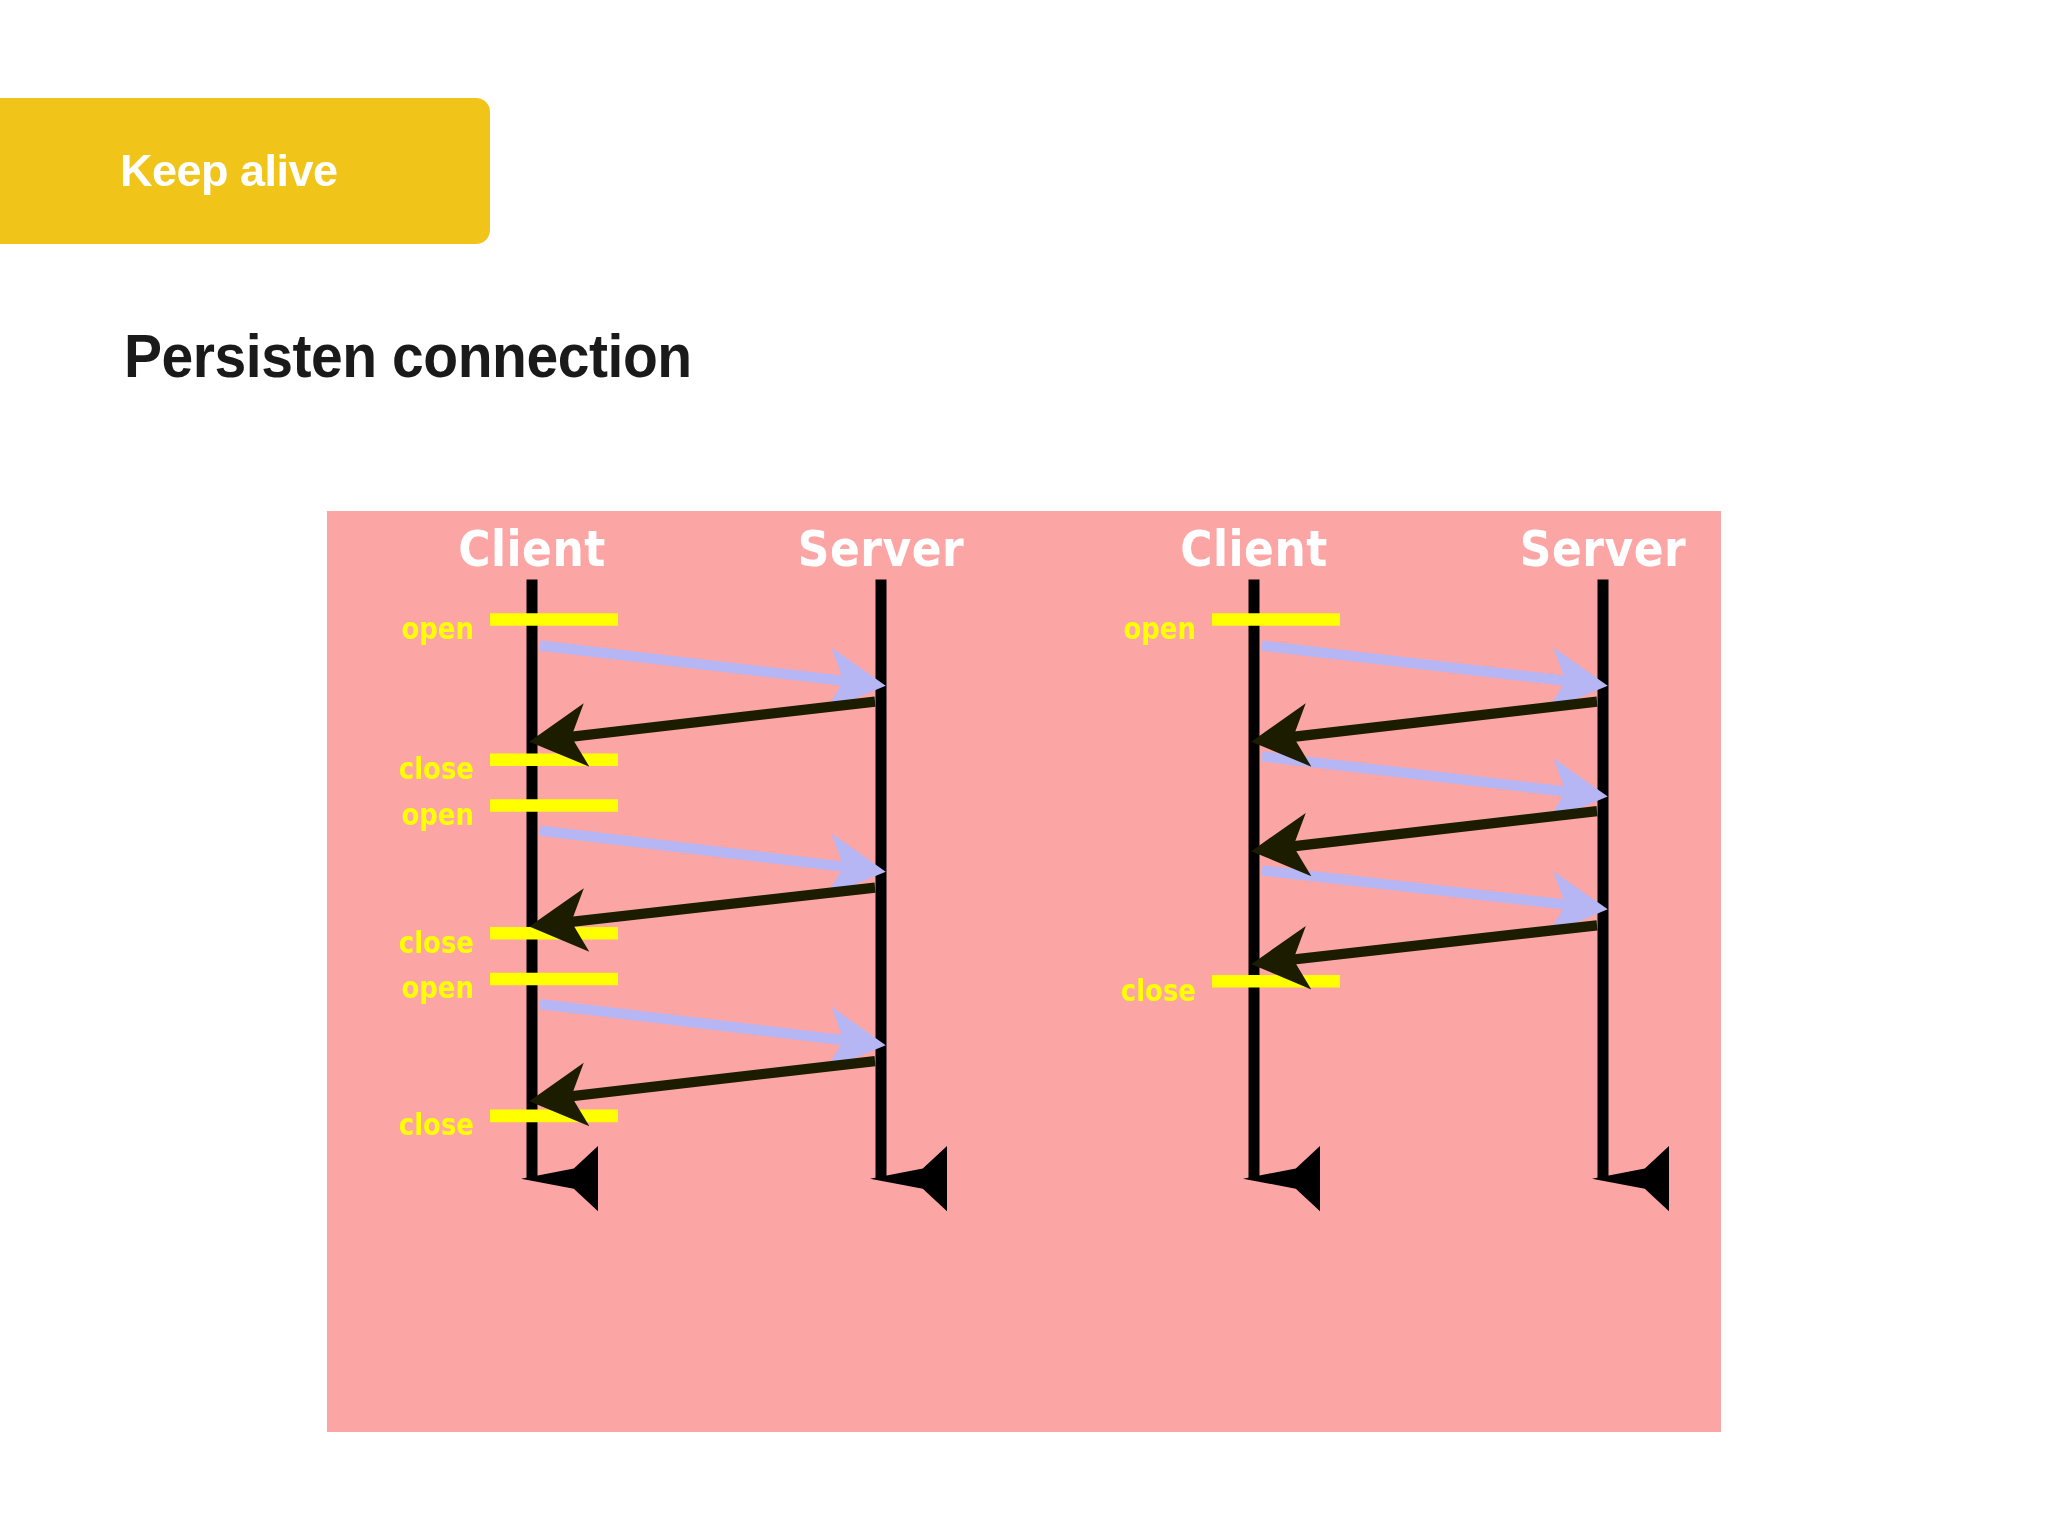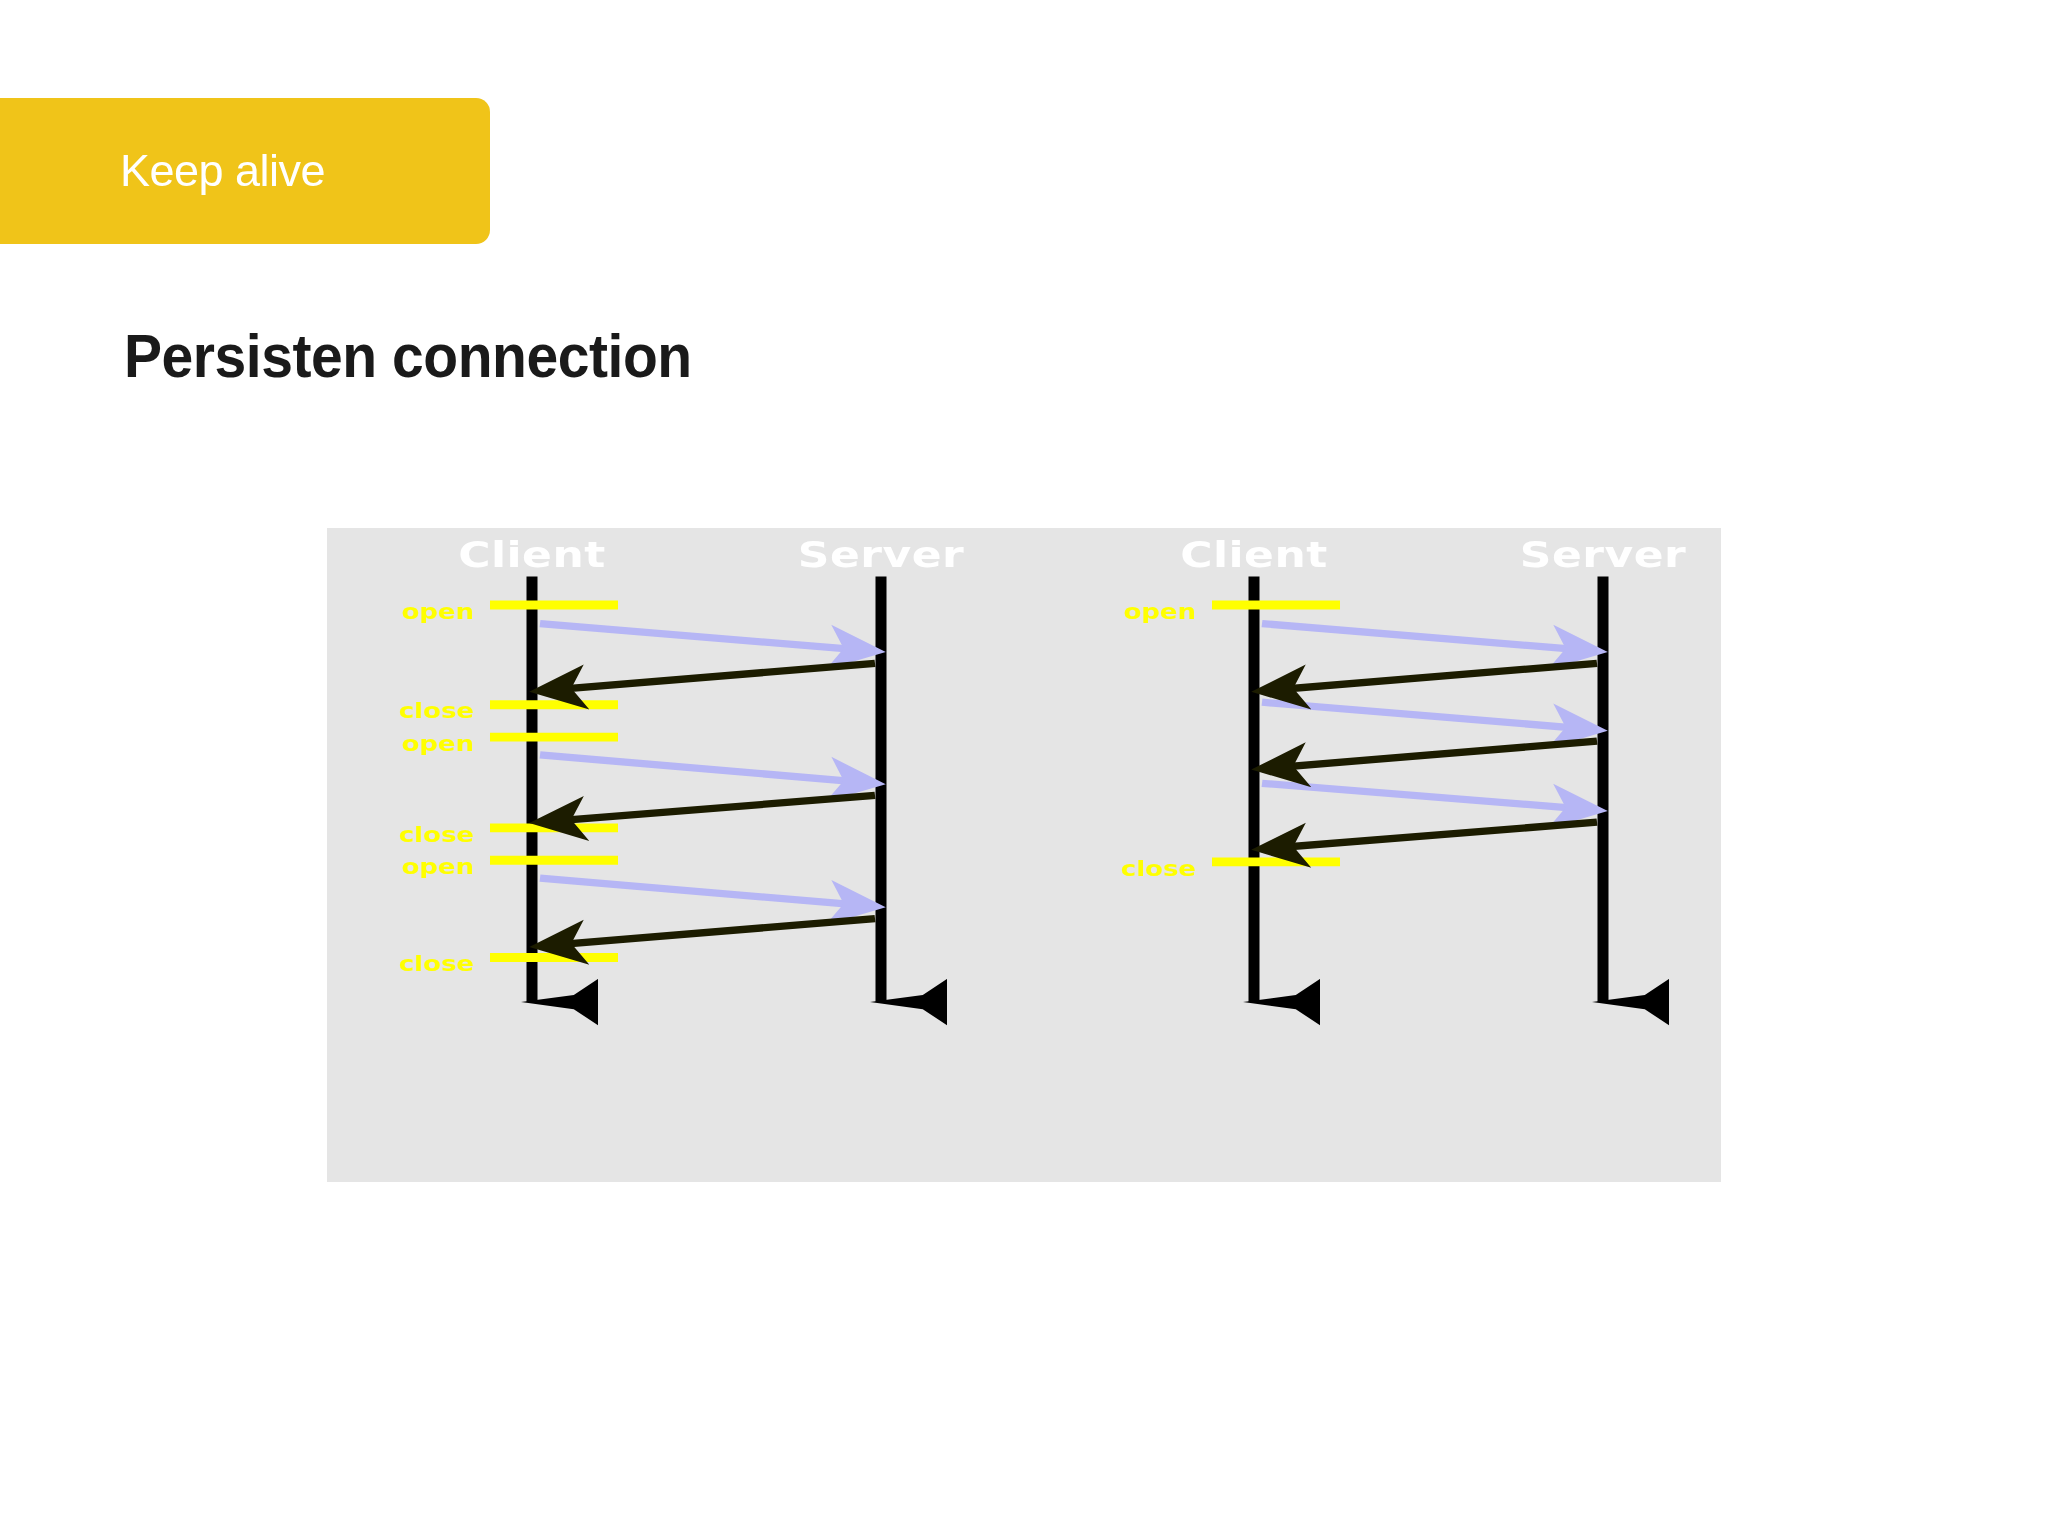--- a/index.html
+++ b/index.html
@@ -26,21 +26,21 @@
     border-radius: 14px;
     box-sizing: border-box;
   }
   #keep-alive-tag .tag-label {
     position: absolute;
     left: 160px;
     top: 50%;
     transform: translateY(-50%);
     color: #ffffff;
     font-size: 45px;
-    font-weight: 400;
+    font-weight: 700;
     letter-spacing: -0.5px;
     white-space: nowrap;
     font-family: "Liberation Sans", sans-serif;
   }
 
   
   #page-title {
     position: absolute;
     left: 124px;
     top: 320px;
@@ -51,24 +51,24 @@
     white-space: nowrap;
     font-family: "Liberation Sans", sans-serif;
     transform: scaleX(0.92);
     transform-origin: left center;
   }
 
   
   #diagram-figure {
     position: absolute;
     left: 327px;
-    top: 528px;
+    top: 511px;
     width: 1394px;
-    height: 654px;
-    background: #e5e5e5;
+    height: 921px;
+    background: #fca5a5;
     overflow: hidden;
   }
   #diagram-svg {
     display: block;
     width: 100%;
     height: 100%;
   }
   .lane-label {
     font-family: "DejaVu Sans", sans-serif;
     font-size: 44px;

